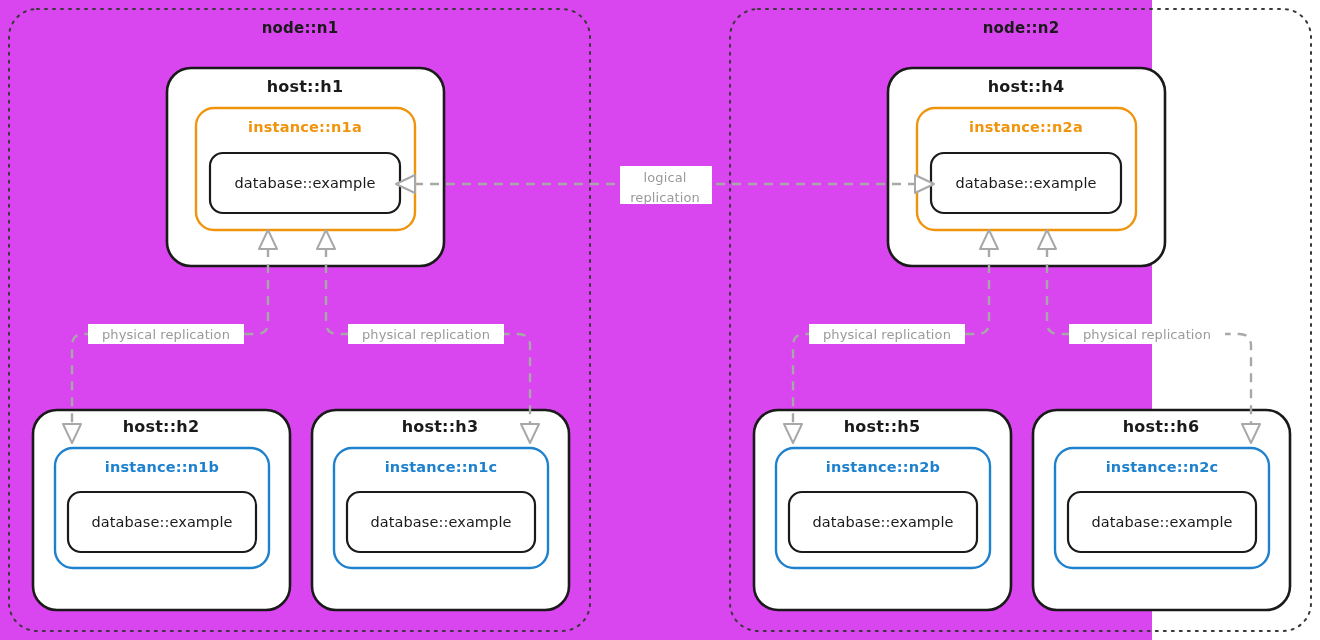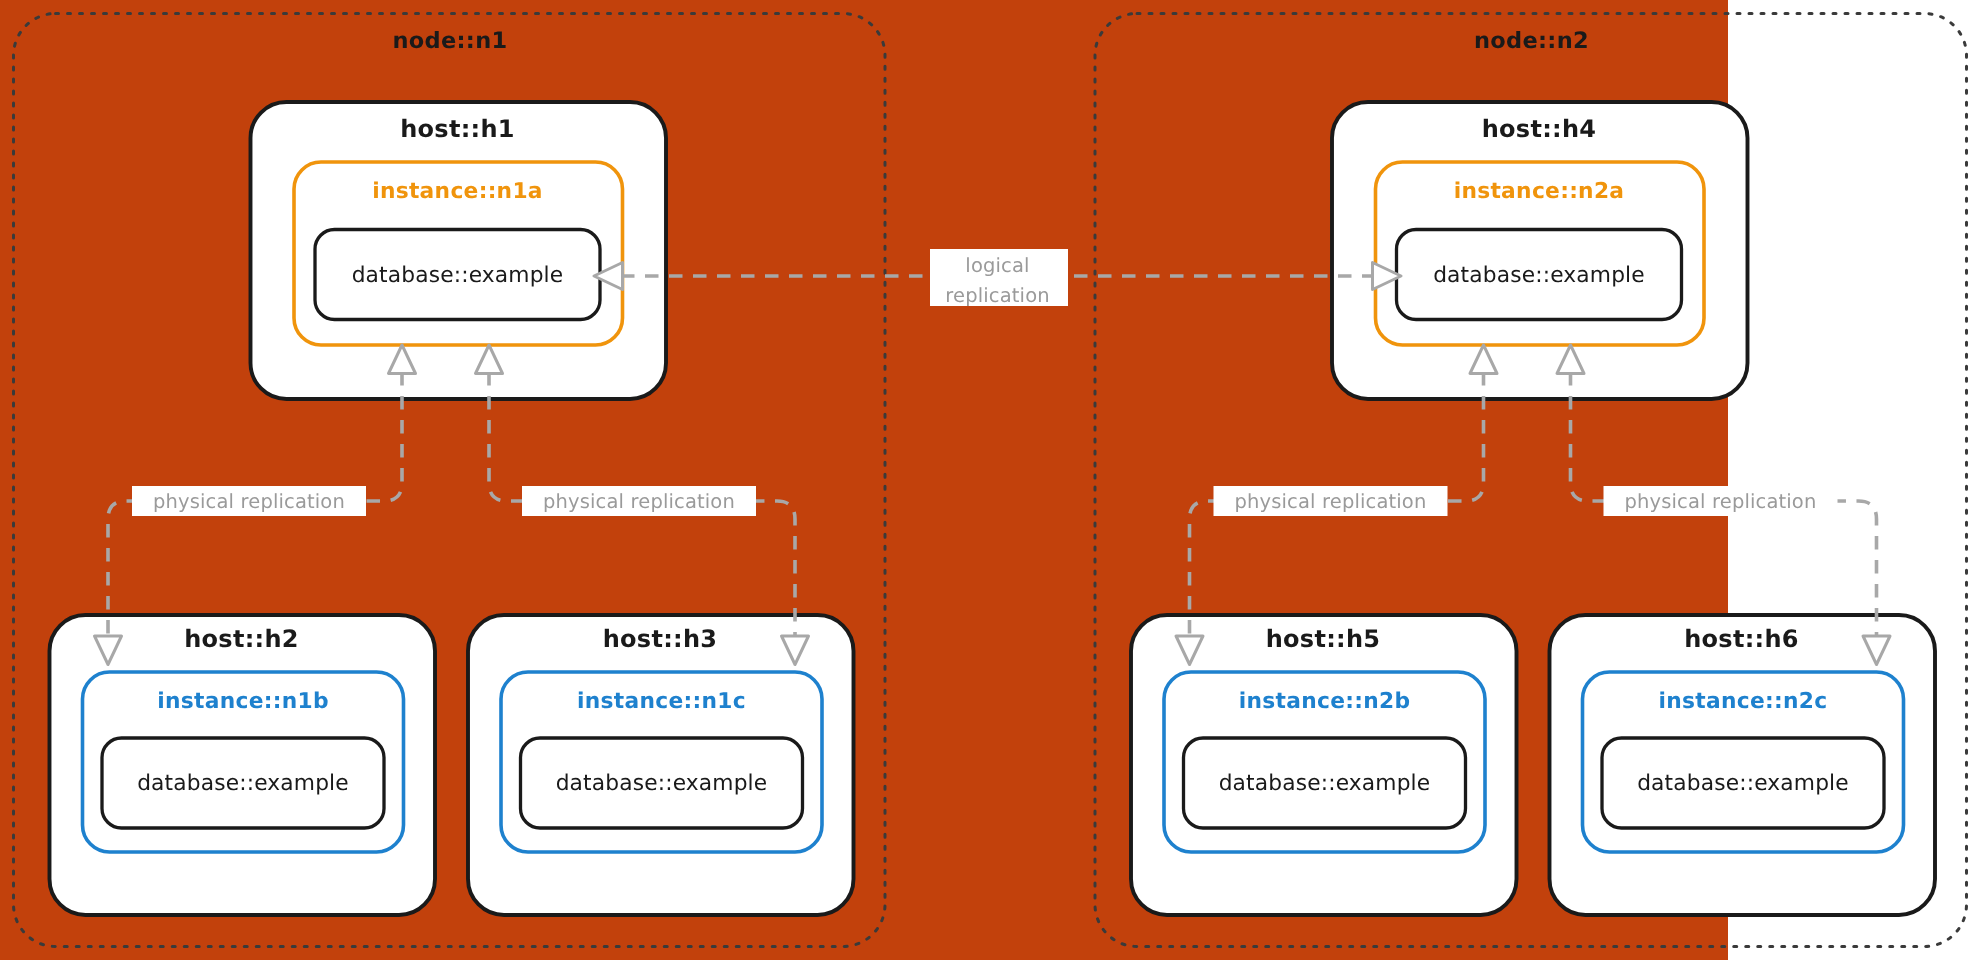--- a/index.html
+++ b/index.html
@@ -4,21 +4,21 @@
 <style>
   html, body {
     margin: 0;
     padding: 0;
     background: #ffffff;
   }
   #canvas {
     position: relative;
     width: 1152px;
     height: 640px;
-    background: #c2410c;
+    background: #d946ef;
     font-family: "DejaVu Sans", sans-serif;
   }
   svg#diagram {
     position: absolute;
     top: 0;
     left: 0;
     width: 1320px;
     height: 640px;
     overflow: visible;
   }

